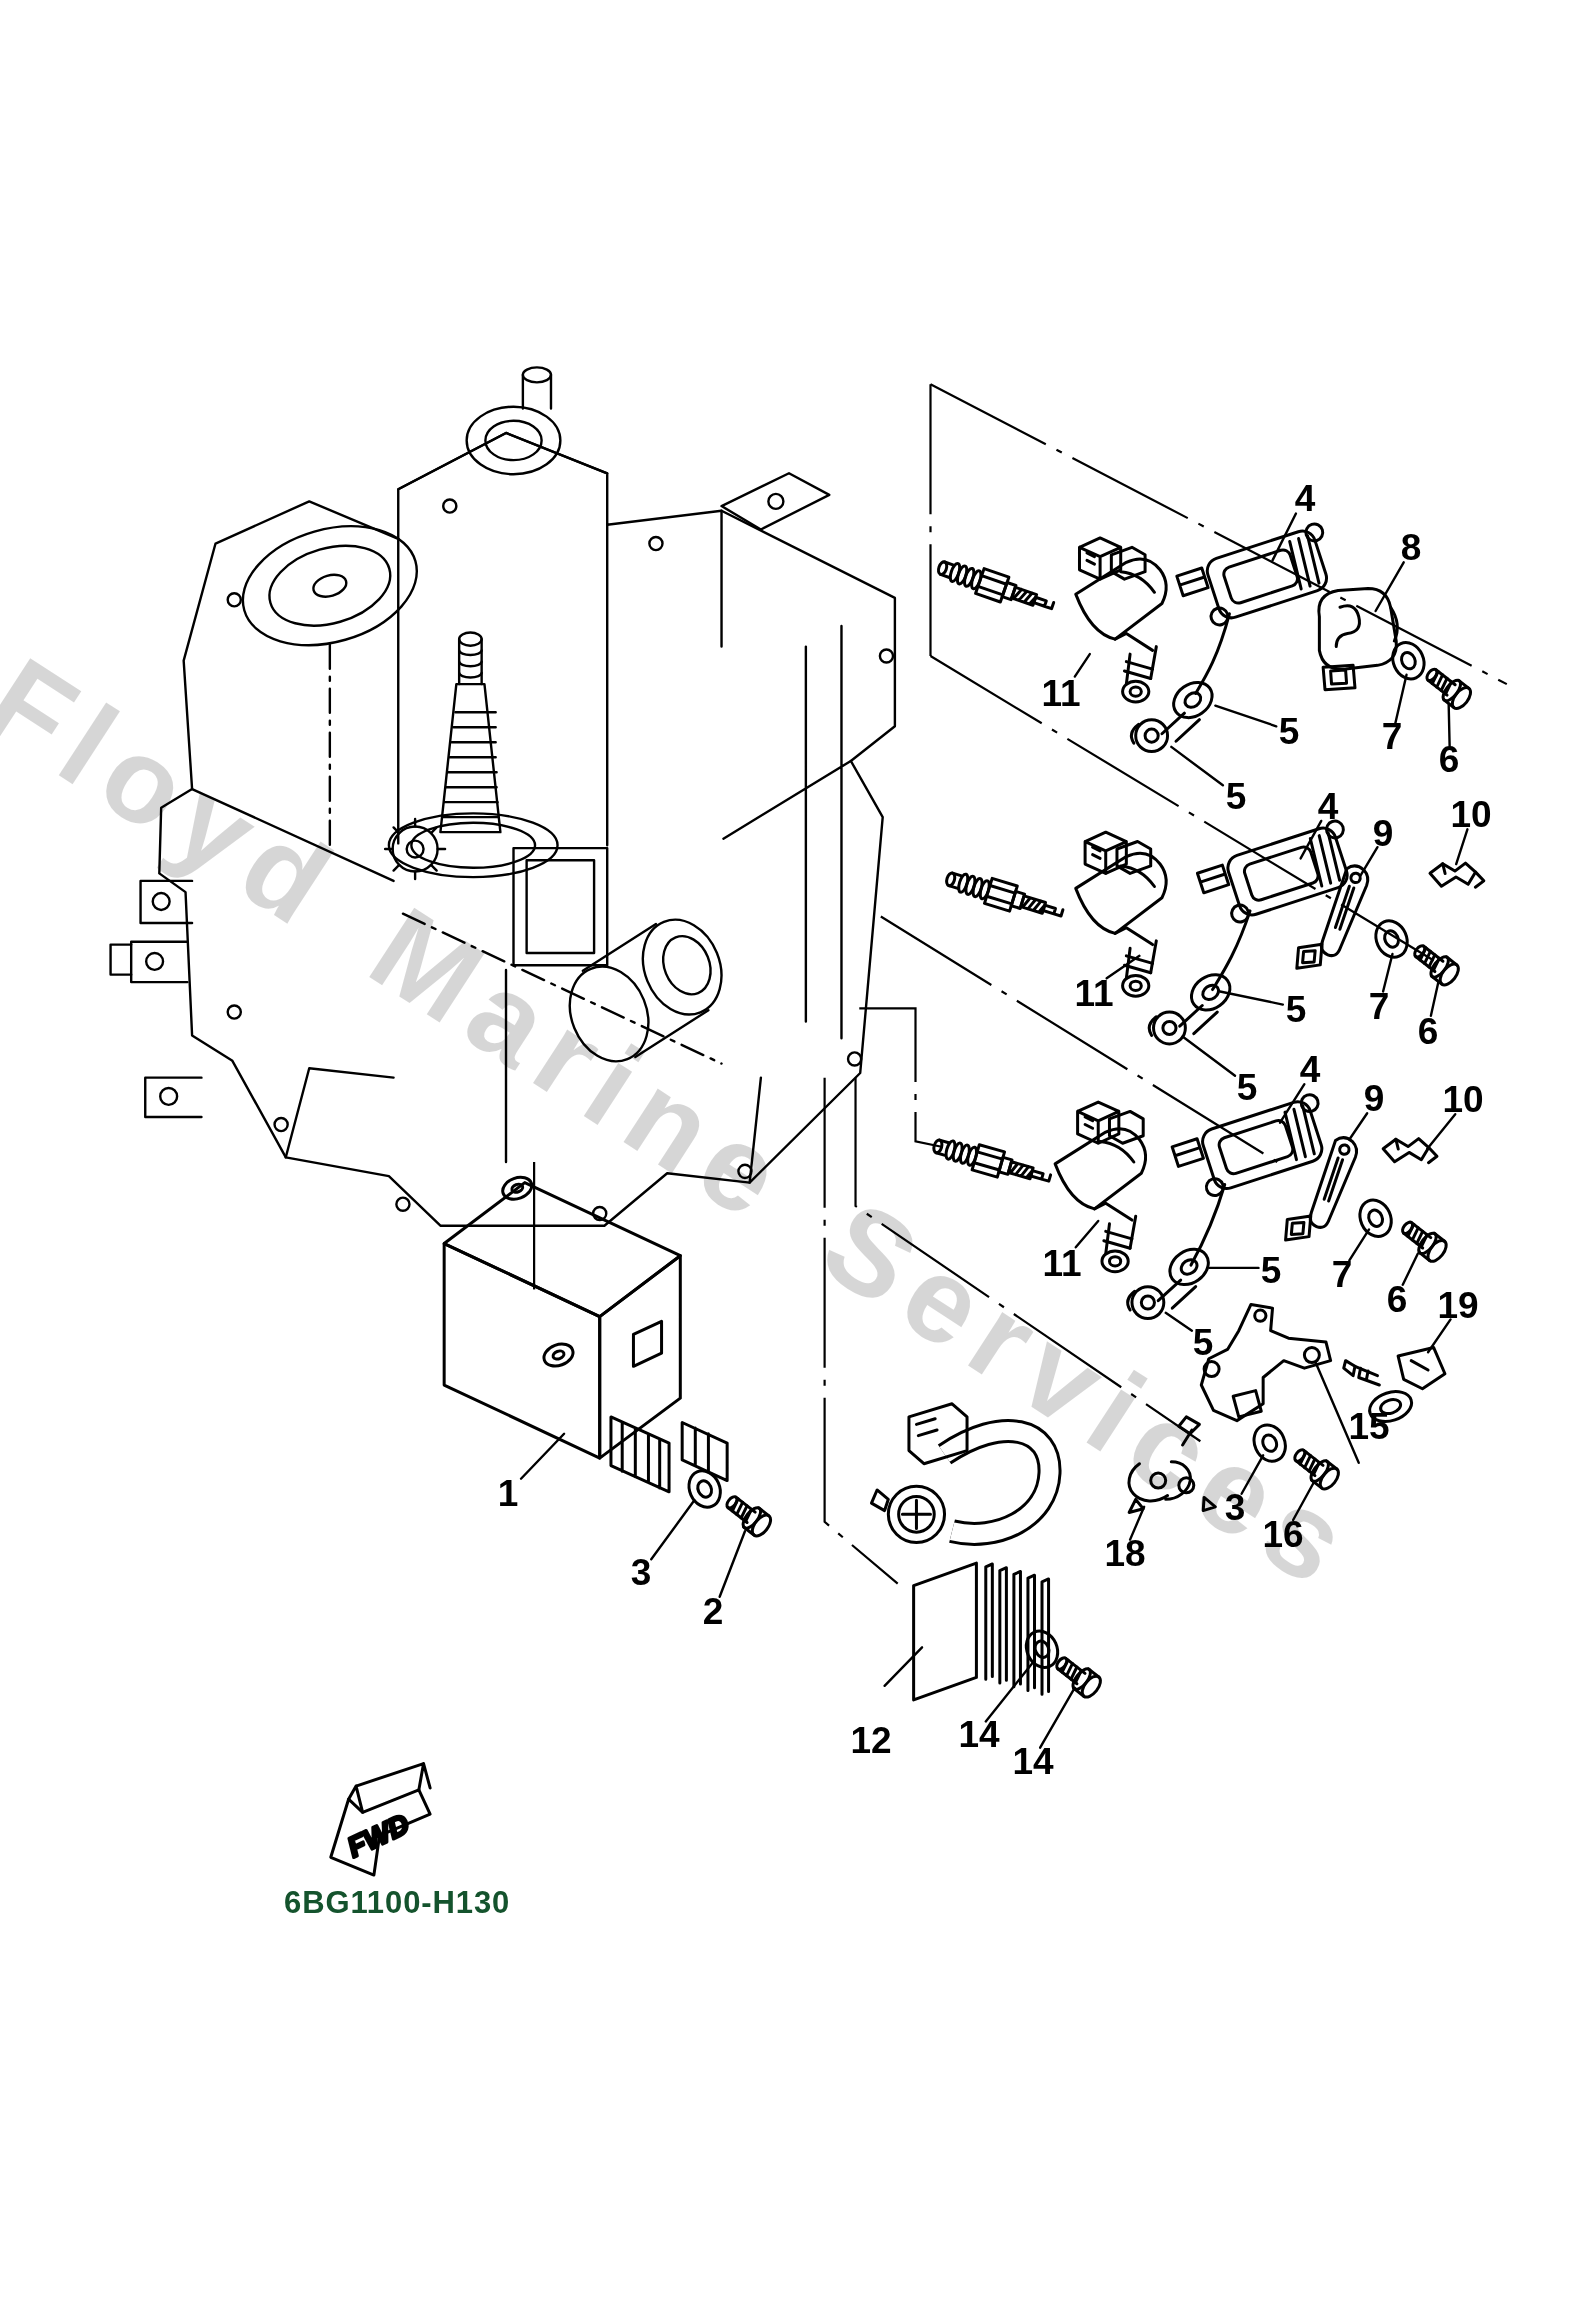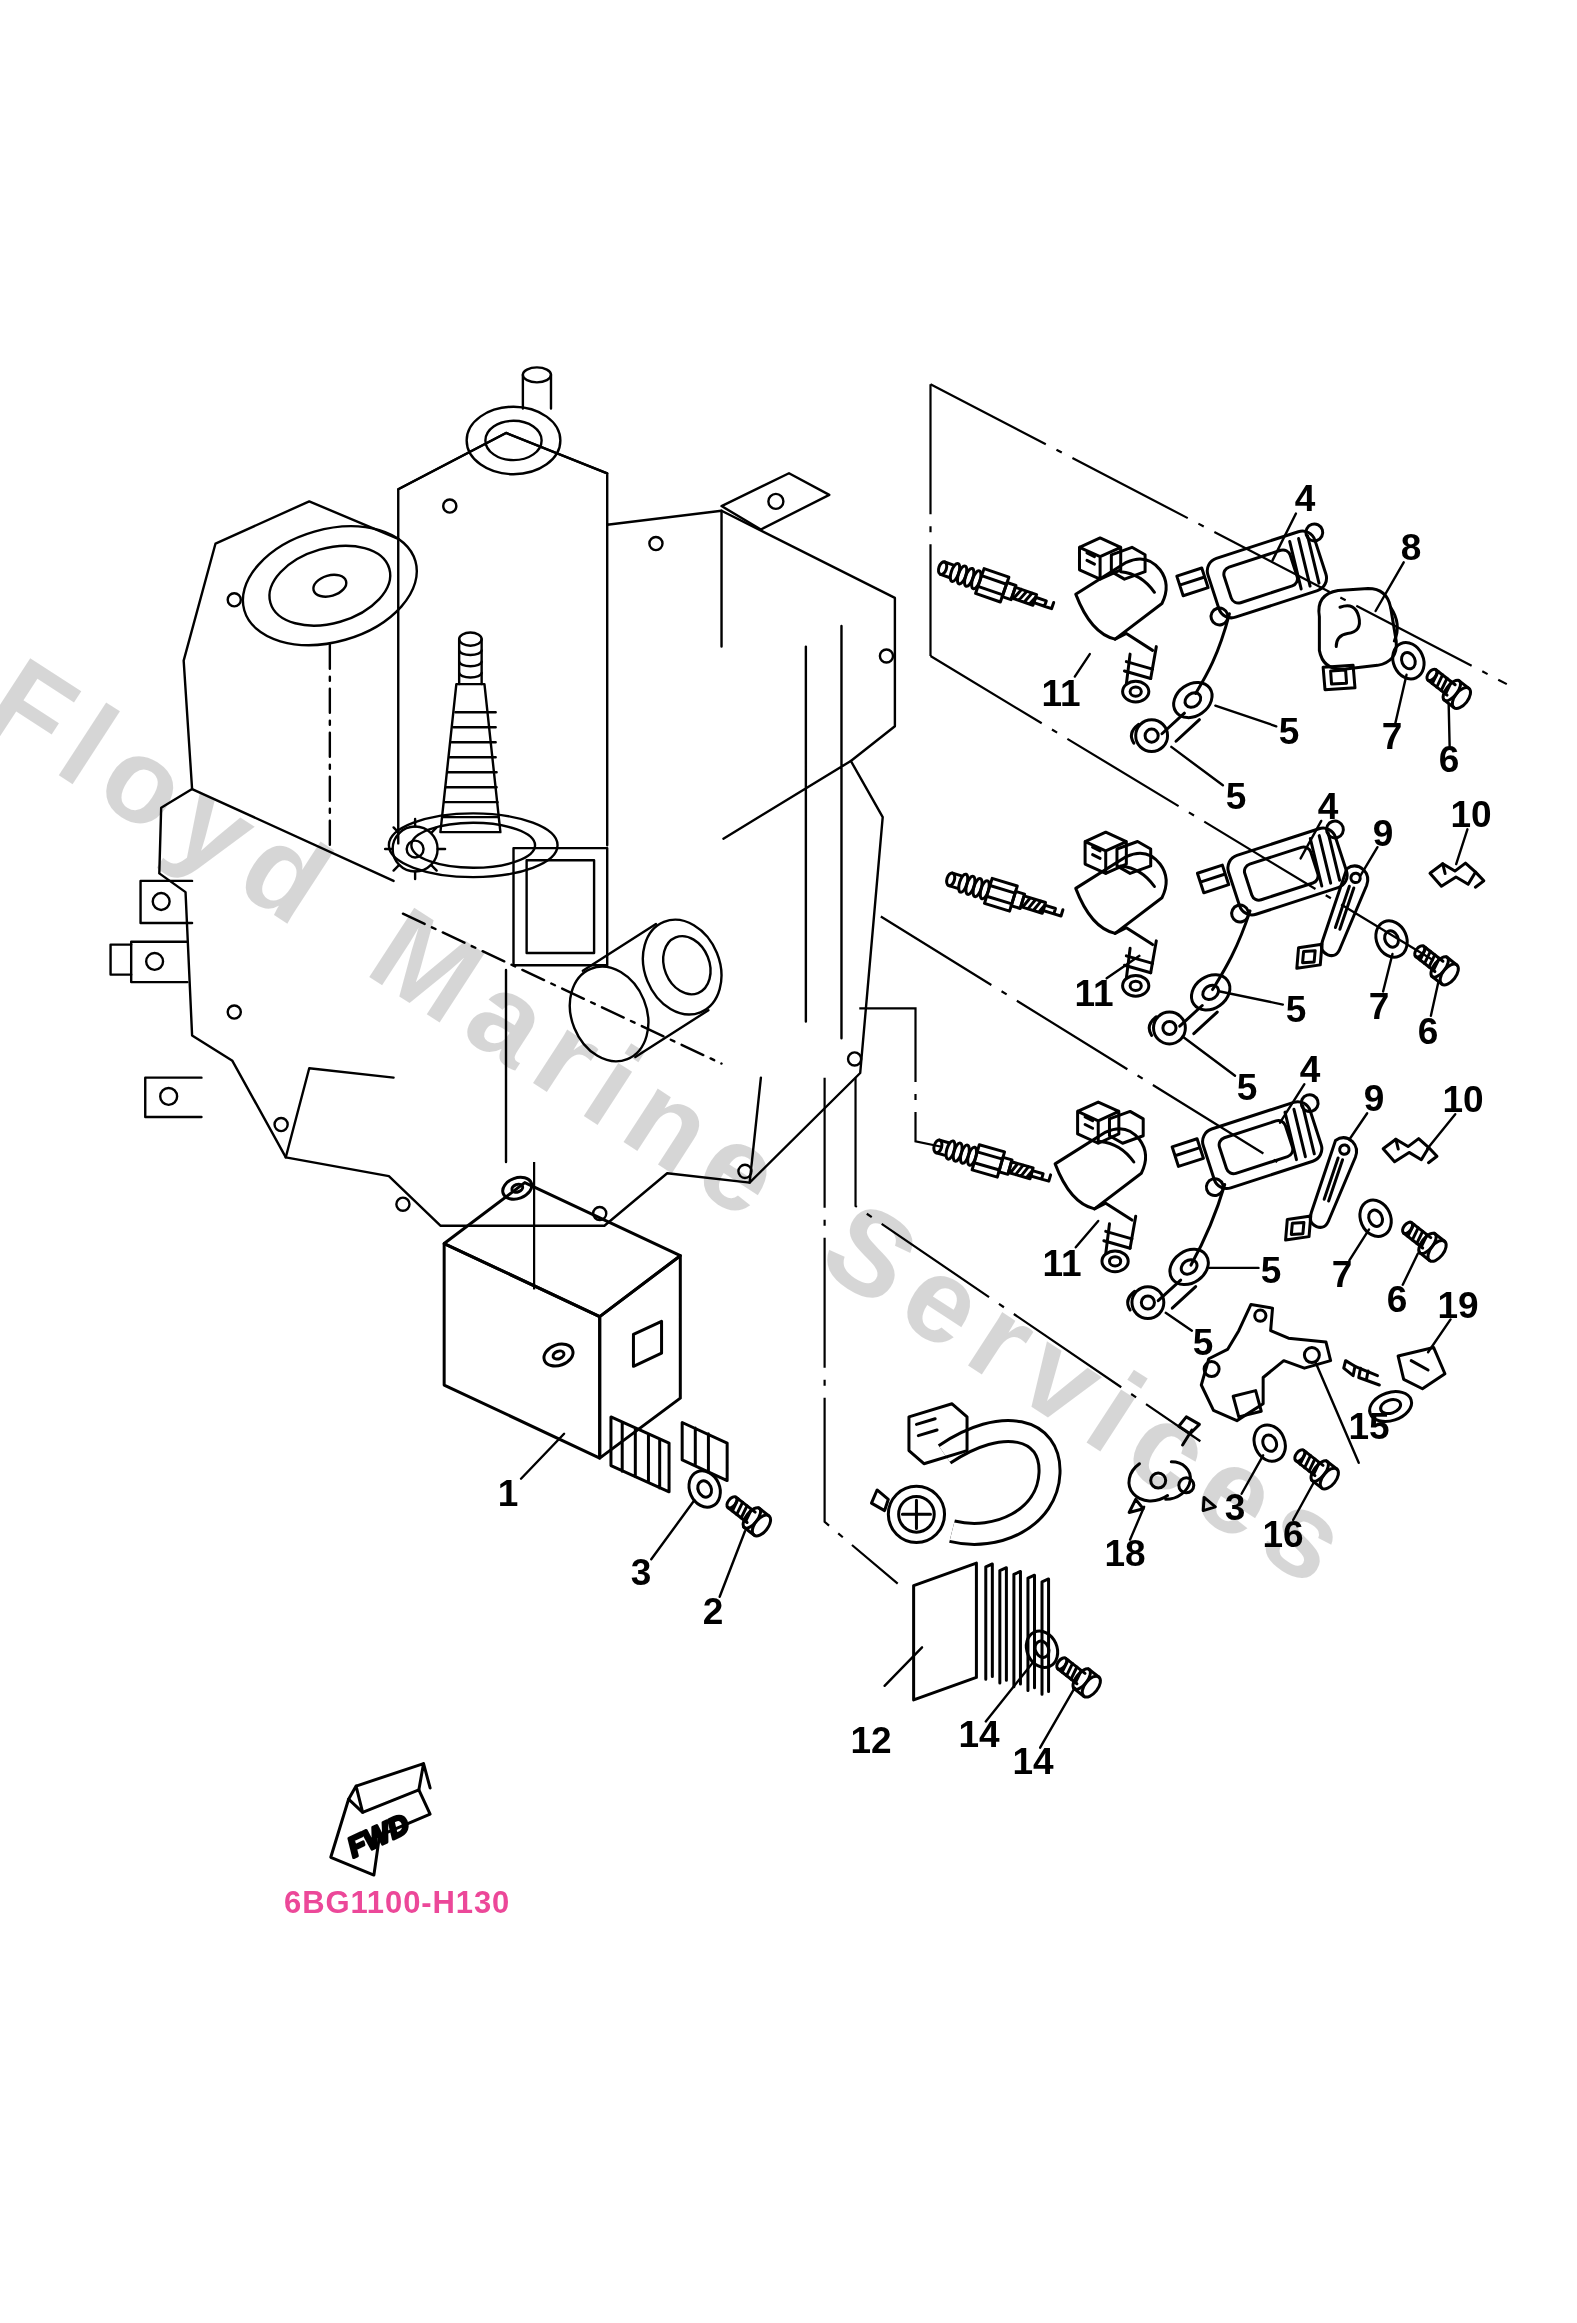--- a/index.html
+++ b/index.html
@@ -5,21 +5,21 @@
   html,body{margin:0;padding:0;background:#ffffff;}
   #stage{position:relative;width:1578px;height:2324px;background:#ffffff;overflow:hidden;
          font-family:"Liberation Sans",sans-serif;}
   #art{position:absolute;left:0;top:0;width:1578px;height:2324px;}
   .watermark{position:absolute;left:39px;top:630px;
              font:700 120px "Liberation Sans",sans-serif;letter-spacing:14px;word-spacing:20.6px;
              color:rgba(0,0,0,0.16);transform:rotate(33deg);transform-origin:0 0;white-space:nowrap;}
   .callout{position:absolute;transform:translate(-50%,-50%);
            font:700 37px "Liberation Sans",sans-serif;color:#000;line-height:1;}
   .code{position:absolute;left:284px;top:1885px;font:700 31px "Liberation Sans",sans-serif;
-        letter-spacing:0.9px;color:#ec4899;}
+        letter-spacing:0.9px;color:#14532d;}
   svg *{vector-effect:non-scaling-stroke;}
   .ln{stroke:#000;fill:none;stroke-width:3;stroke-linecap:round;stroke-linejoin:round;}
   .th{stroke:#000;fill:none;stroke-width:2.4;stroke-linecap:round;stroke-linejoin:round;}
   .ld{stroke:#000;fill:none;stroke-width:2.4;stroke-linecap:round;}
   .dd{stroke:#000;fill:none;stroke-width:2.2;stroke-dasharray:130 12 6 12;stroke-linecap:butt;}
   .tube{stroke:#000;fill:none;stroke-width:24;stroke-linecap:butt;}
   .tubein{stroke:#fff;fill:none;stroke-width:18;stroke-linecap:butt;}
   .fwdtxt{font:italic 700 30px "Liberation Sans",sans-serif;fill:#000;}
 </style>
 </head>

